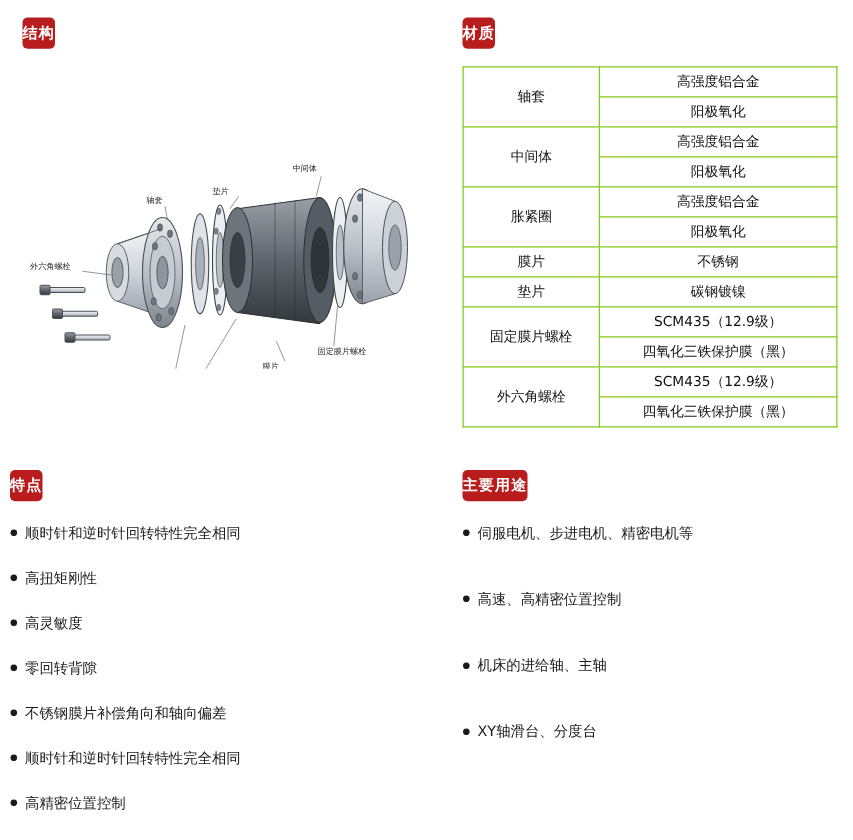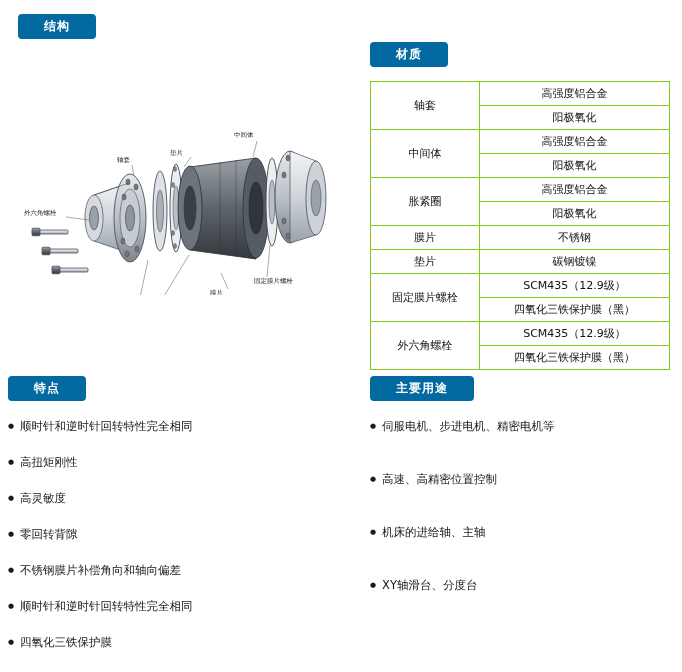--- a/index.html
+++ b/index.html
@@ -10,34 +10,34 @@
     width: 682px;
     height: 672px;
     background: #ffffff;
     font-family: "DejaVu Sans", "Liberation Sans", sans-serif;
     color: #1a1a1a;
     position: relative;
     overflow: hidden;
   }
   .badge {
     display: inline-block;
-    background: #0369a1;
+    background: #b91c1c;
     color: #ffffff;
     font-size: 12px;
     font-weight: bold;
-    padding: 4px 26px;
+    padding: 4px 0;
     border-radius: 4px;
     letter-spacing: 1px;
   }
   .panel {
     position: absolute;
   }
   
   #panel-structure { left: 18px; top: 14px; width: 340px; }
-  #panel-material  { left: 370px; top: 14px; width: 279px; margin-top: 28px; }
+  #panel-material  { left: 370px; top: 14px; width: 279px; }
   #panel-features  { left: 8px; top: 376px; width: 330px; }
   #panel-uses      { left: 370px; top: 376px; width: 300px; }
 
   .panel-body { margin-top: 12px; }
 
   
   .drawing {
     position: relative;
     width: 340px;
     height: 255px;
@@ -269,21 +269,21 @@
 
 <div class="panel" id="panel-features">
   <span class="badge">特点</span>
   <ul class="bullets" id="features-list">
       <li>顺时针和逆时针回转特性完全相同</li>
       <li>高扭矩刚性</li>
       <li>高灵敏度</li>
       <li>零回转背隙</li>
       <li>不锈钢膜片补偿角向和轴向偏差</li>
       <li>顺时针和逆时针回转特性完全相同</li>
-      <li>四氧化三铁保护膜</li>
+      <li>高精密位置控制</li>
     </ul>
 </div>
 
 <div class="panel" id="panel-uses">
   <span class="badge">主要用途</span>
   <ul class="bullets uses" id="uses-list">
       <li>伺服电机、步进电机、精密电机等</li>
       <li>高速、高精密位置控制</li>
       <li>机床的进给轴、主轴</li>
       <li>XY轴滑台、分度台</li>

